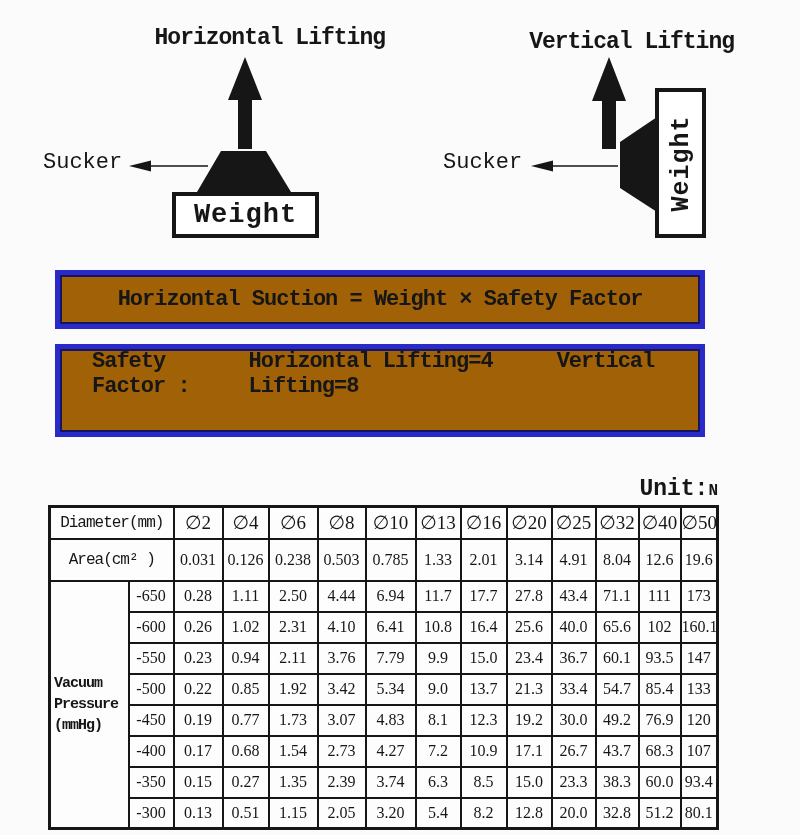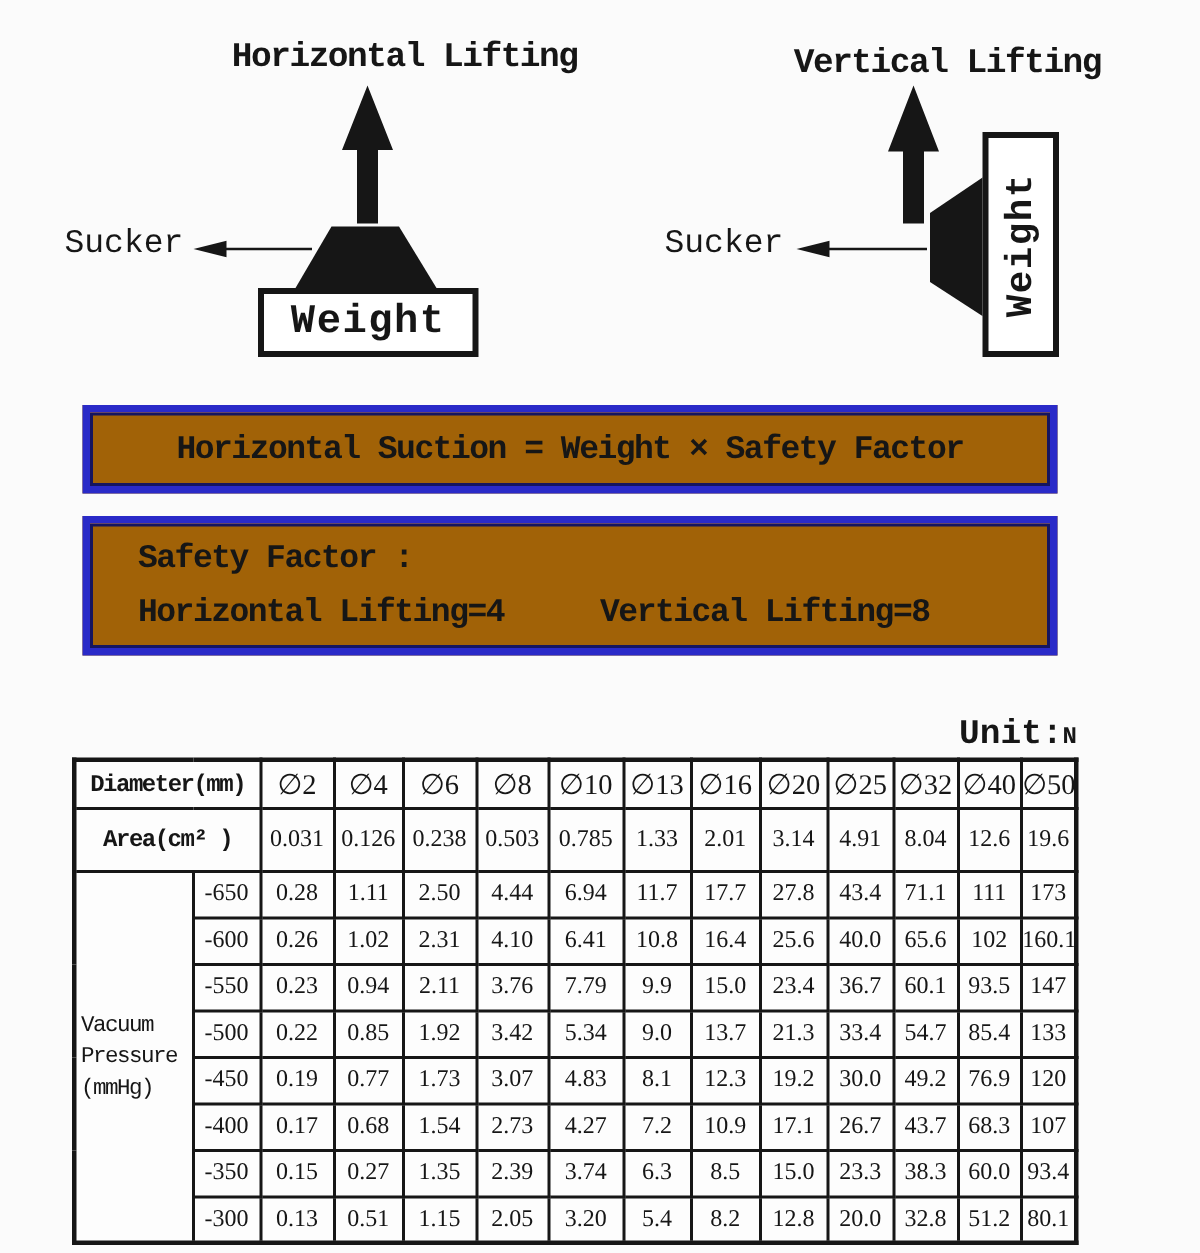--- a/index.html
+++ b/index.html
@@ -26,44 +26,44 @@
   
   .blue-box {
     border:5px solid var(--accent);
     box-shadow: inset 0 0 0 2px var(--accent-dark);
     background:#a16207;
   }
   #formula-box { left:55px; top:270px; width:650px; height:59px;
     display:flex; align-items:center; justify-content:center; }
   #formula-box .line { font-size:22px; font-weight:700; letter-spacing:-1px; }
   #safety-box { left:55px; top:344px; width:650px; height:93px;
-    display:flex; flex-direction:column; justify-content:space-evenly;
+    display:flex; justify-content:space-evenly;
     padding-left:32px; }
   #safety-box .line { font-size:22px; font-weight:700; letter-spacing:-1px; }
   #safety-rule-vertical { margin-left:64px; }
 
   
   #unit-label { left:48px; top:476px; width:670px; text-align:right; }
   #unit-label .big { font-size:23px; font-weight:700; }
   #unit-label .small { font-size:16px; font-weight:700; }
   #spec-table { left:48px; top:505px; }
   table {
     border-collapse:collapse; table-layout:fixed; width:670px;
     background:#fdfdfd; border:3px solid var(--ink);
   }
   th, td { border:2px solid var(--ink); text-align:center; vertical-align:middle; padding:0; overflow:hidden; }
   tr.hdr-row { height:32px; }
   tr.area-row { height:42px; }
   tr.data-row { height:31px; }
-  .hdr { font-family:"Liberation Mono", monospace; font-size:16px; font-weight:700; letter-spacing:-1px;margin-top:32px; }
+  .hdr { font-family:"Liberation Mono", monospace; font-size:16px; font-weight:400; letter-spacing:-1px;margin-top:32px; }
   .dia-cell { font-family:"Liberation Serif", serif; font-size:19px; font-weight:400; }
   .num-cell { font-family:"Liberation Serif", serif; font-size:16px; }
   .press-cell { font-family:"Liberation Serif", serif; font-size:16px; }
   .vac-hdr { text-align:left; padding-left:3px; }
-  .vac-hdr span { display:block; font-size:15px; font-weight:400; letter-spacing:-1px; line-height:21px; }
+  .vac-hdr span { display:block; font-size:15px; font-weight:700; letter-spacing:-1px; line-height:21px; }
 </style>
 </head>
 <body>
 
 <svg id="shape-layer" class="abs" width="800" height="260" viewBox="0 0 800 260">
 
   <polygon fill="#161616" points="245,57 228,100 238,100 238,149 252,149 252,100 262,100"></polygon>
   <polygon fill="#161616" points="221,151 266,151 291,192 197,192"></polygon>
   <line x1="150" y1="166" x2="208" y2="166" stroke="#161616" stroke-width="1.6"></line>
   <polygon fill="#161616" points="129,166 151,160.5 151,171.5"></polygon>

